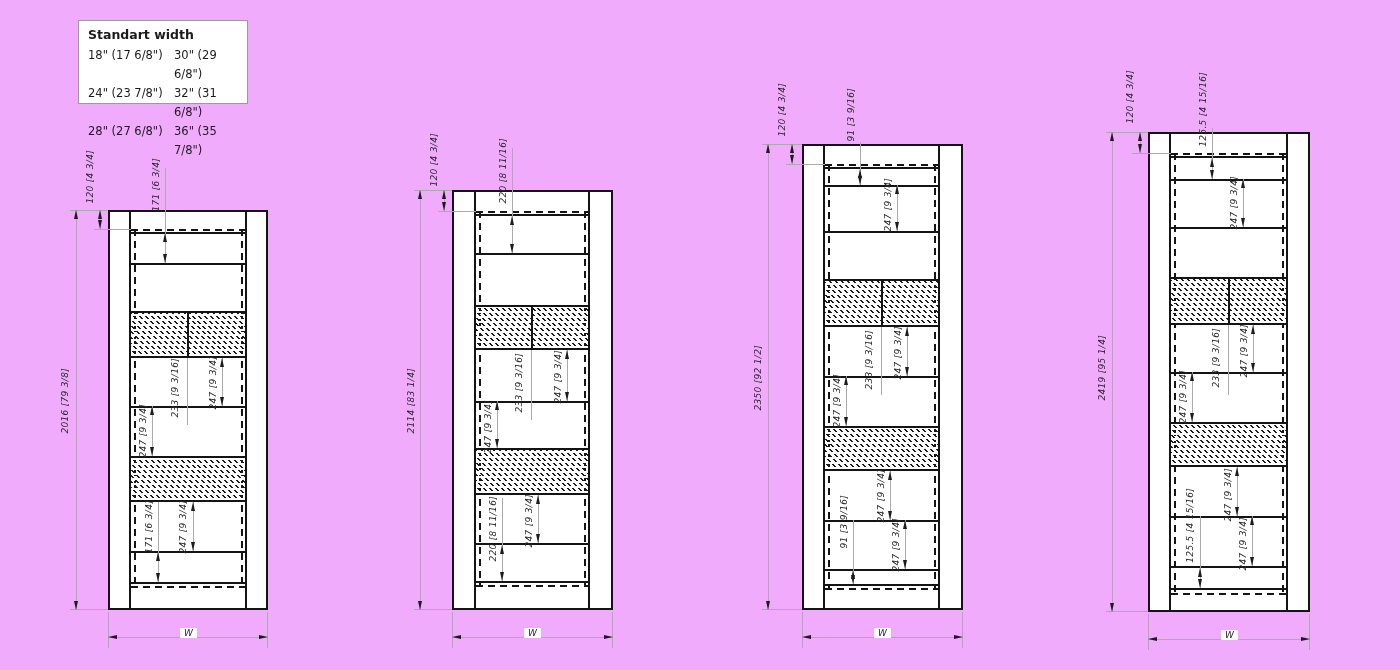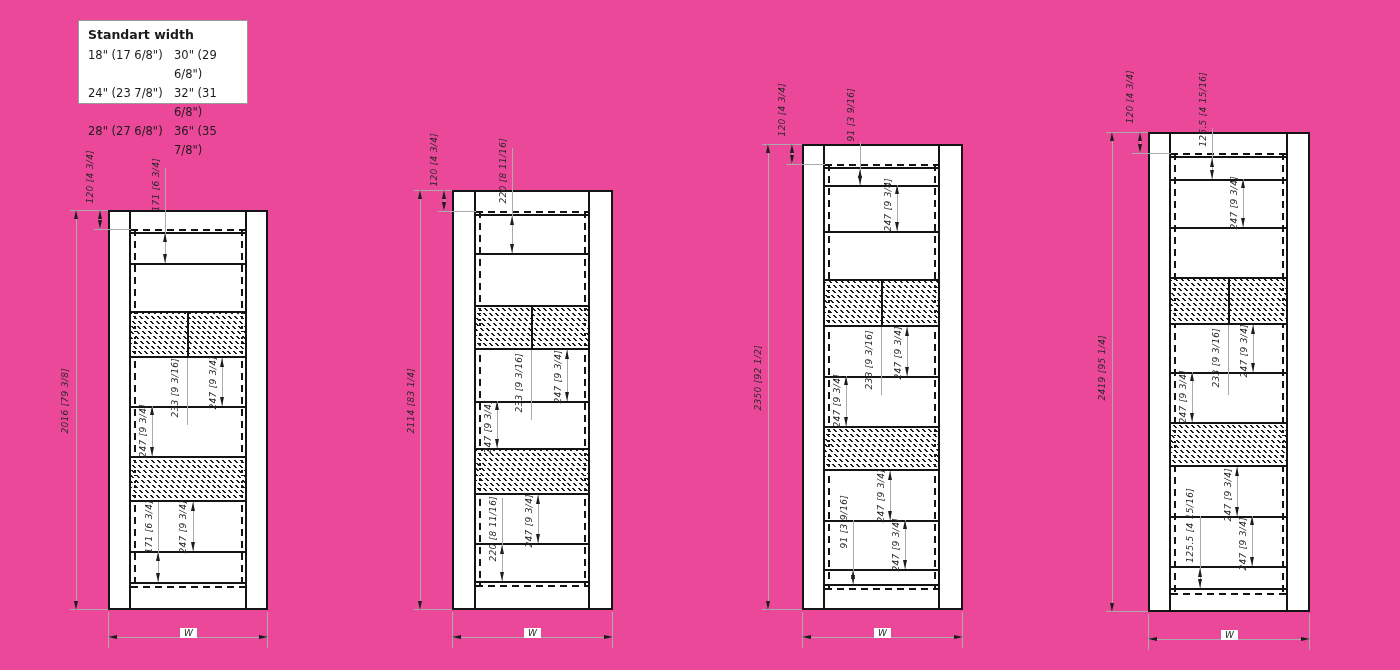--- a/index.html
+++ b/index.html
@@ -1,16 +1,16 @@
 <!DOCTYPE html>
 <html><head>
 <meta charset="utf-8">
 <style>
   html,body{margin:0;padding:0;background:#fff;}
-  .canvas{position:relative;width:1400px;height:670px;background:#ec4899;overflow:hidden;
+  .canvas{position:relative;width:1400px;height:670px;background:#f0abfc;overflow:hidden;
           font-family:"DejaVu Sans",sans-serif;}
   
   .ln{position:absolute;background:#141414;}
   .door{position:absolute;border:2px solid #141414;box-sizing:border-box;background:#fff;}
   .dashh{position:absolute;height:2px;background:repeating-linear-gradient(90deg,#141414 0 7px,transparent 7px 12px);}
   .dashv{position:absolute;width:2px;background:repeating-linear-gradient(180deg,#141414 0 7px,transparent 7px 12px);}
   .hatch{position:absolute;box-sizing:border-box;border-top:2px solid #141414;border-bottom:2px solid #141414;
     background-image:
       repeating-linear-gradient(0deg,#fff 0 1.6px,rgba(255,255,255,0) 1.6px 5px),
       repeating-linear-gradient(45deg,#1c1c1c 0 1.4px,transparent 1.4px 4.2px);}

